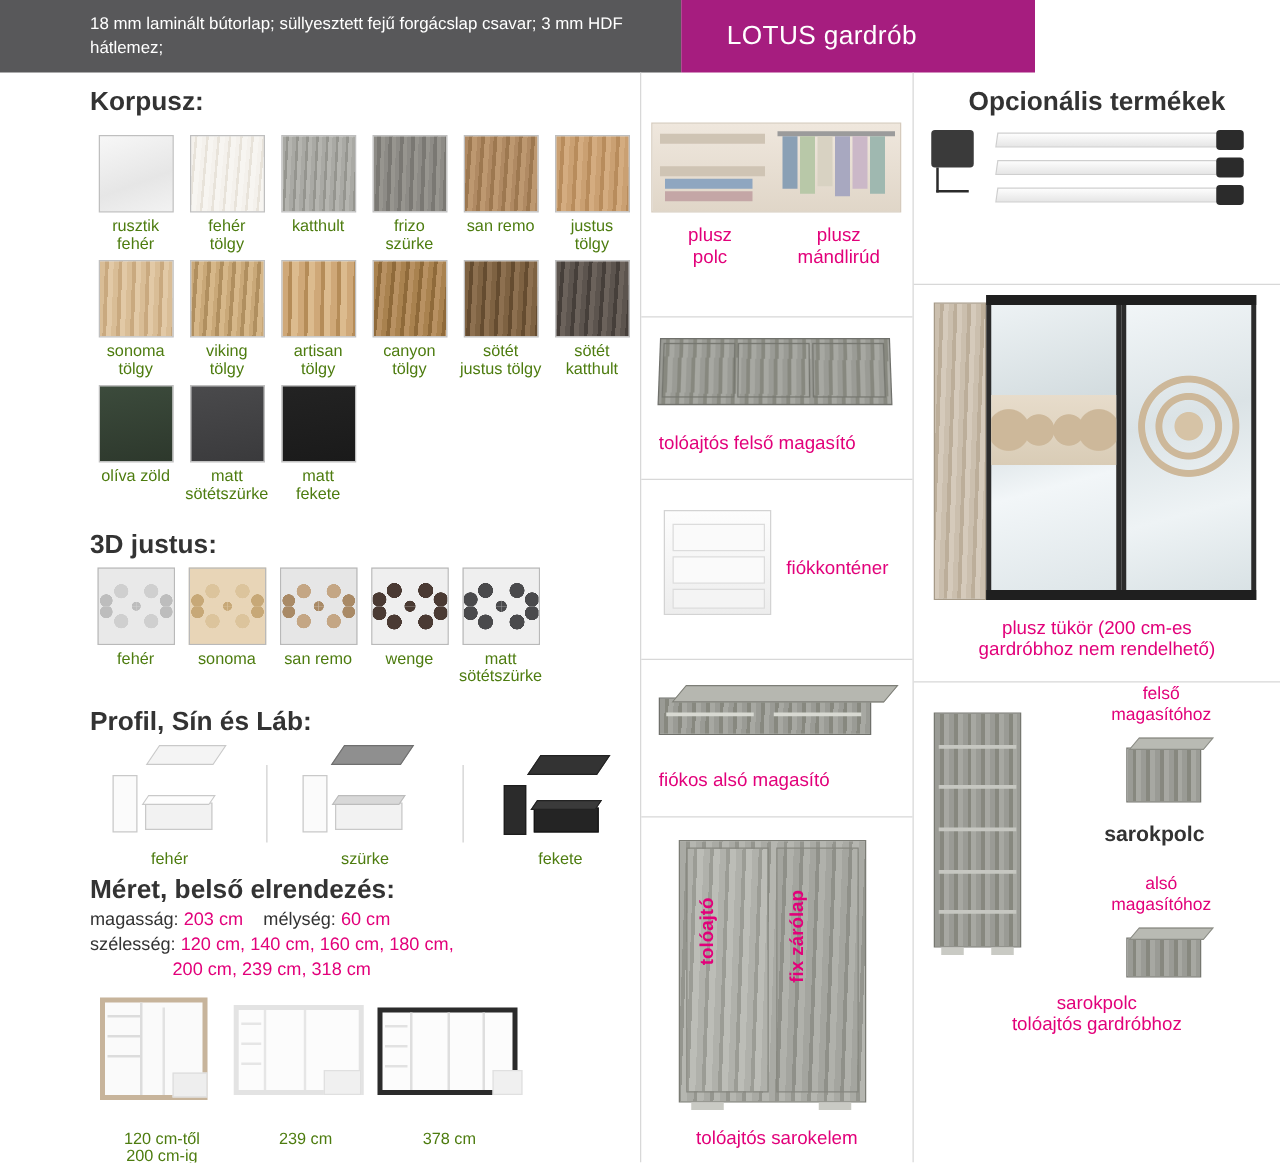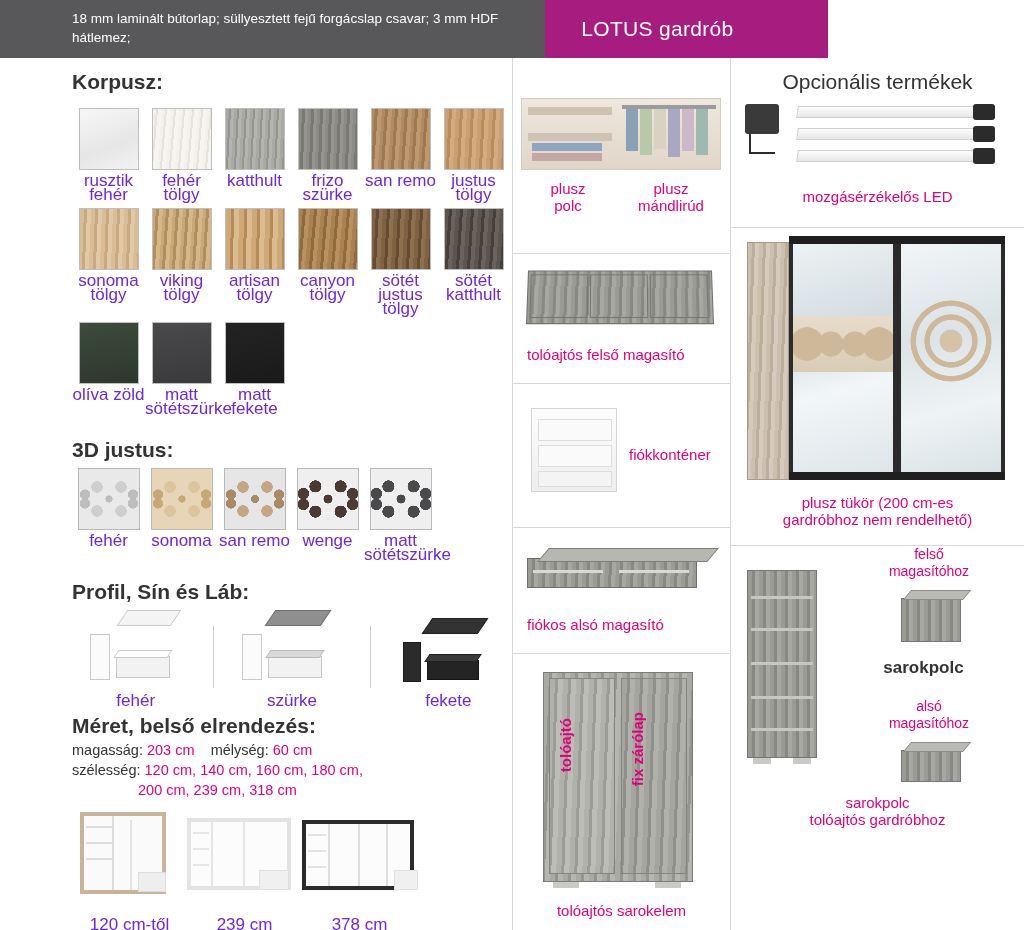--- a/index.html
+++ b/index.html
@@ -37,21 +37,21 @@
   .body { display:flex; height:872px; }
   .col-left { width:512px; position:relative; }
   .col-right { width:512px; display:flex; border-left:1px solid #d8d8d8; }
   .col-mid { width:218px; border-right:1px solid #d8d8d8; }
   .col-far { width:293px; }
 
   h2.sect {
     font-size:21px; font-weight:bold; color:#333;
     margin:0; padding:0;
   }
-  .lbl { font-size:17px; color:#6d28d9; text-align:center; line-height:14px; }
+  .lbl { font-size:13px; color:#4d7c0f; text-align:center; line-height:14px; }
 
   
   .sw-wrap { padding:14px 0 0 72px; }
   .sw-row { display:flex; margin-bottom:6px; }
   .sw-cell { width:73px; margin-right:0; }
   .sw { width:60px; height:62px; border:1px solid #bfbfbf; margin:0 auto; }
   .sw-cap { margin-top:4px; }
 
   
   .t-rusztik { background:linear-gradient(160deg,#f7f7f7,#e6e6e6 60%,#f2f2f2); }
@@ -93,21 +93,21 @@
   
   .mini-row { display:flex; padding:12px 0 0 72px; }
   .mini-cell { width:115px; }
   .mini-cap { margin-top:20px; text-align:center; }
 
   
   .card { border-bottom:1px solid #d8d8d8; padding:10px 12px; }
   .card-title { font-size:15px; color:#e2007a; }
   .card-title.center { text-align:center; }
 
-  .opt-head { font-size:21px; font-weight:normal; text-align:center; padding:12px 0 8px; }
+  .opt-head { font-size:21px; font-weight:bold; text-align:center; padding:12px 0 8px; }
 
   
   .ph { position:relative; overflow:hidden; }
 
   .vert-label {
     writing-mode:vertical-rl;
     transform:rotate(180deg);
     color:#e2007a; font-size:15px; font-weight:bold;
   }
   .sarokpolc-lbl { font-size:17px; font-weight:bold; color:#333; text-align:center; }
@@ -530,21 +530,20 @@
             <div style="position:absolute;left:4px;top:48px;width:26px;height:2px;background:#2b2b2b;"></div>
           </div>
           <div style="position:absolute;left:66px;top:2px;width:214px;height:66px;">
             <div style="position:absolute;left:0;top:2px;width:190px;height:12px;background:linear-gradient(180deg,#fdfdfd,#e6e6e6);border:1px solid #cfcfcf;transform:skewX(-8deg)"></div>
             <div style="position:absolute;left:176px;top:0;width:22px;height:16px;background:#2b2b2b;border-radius:3px;"></div>
             <div style="position:absolute;left:0;top:24px;width:190px;height:12px;background:linear-gradient(180deg,#fdfdfd,#e6e6e6);border:1px solid #cfcfcf;transform:skewX(-8deg)"></div>
             <div style="position:absolute;left:176px;top:22px;width:22px;height:16px;background:#2b2b2b;border-radius:3px;"></div>
             <div style="position:absolute;left:0;top:46px;width:190px;height:12px;background:linear-gradient(180deg,#fdfdfd,#e6e6e6);border:1px solid #cfcfcf;transform:skewX(-8deg)"></div>
             <div style="position:absolute;left:176px;top:44px;width:22px;height:16px;background:#2b2b2b;border-radius:3px;"></div>
           </div>
-          <div class="card-title center" style="position:absolute;left:0;right:0;top:86px">mozgásérzékelős LED</div>
         </div>
 
         <div class="card" style="border-bottom:1px solid #d8d8d8;height:318px;position:relative">
           <div style="position:absolute;left:16px;top:8px;width:258px;height:248px;">
             <div style="position:absolute;left:0;top:6px;width:42px;height:238px;background:repeating-linear-gradient(92deg,#cbbfae 0 4px,#bcae9a 4px 7px,#d5cabb 7px 11px);border:1px solid #a69a88;"></div>
             <div style="position:absolute;left:42px;top:0;width:108px;height:244px;background:#2b2b2b;padding:4px;">
               <div style="width:100%;height:100%;background:linear-gradient(165deg,#eef3f5 0%,#d3dcdf 38%,#f2f6f8 62%,#dde5e8 100%);position:relative;">
                 <div style="position:absolute;left:0;top:76px;width:100%;height:56px;background:
                   radial-gradient(circle at 14% 50%, #cdb89a 0 18%, transparent 19%),
                   radial-gradient(circle at 38% 50%, #cdb89a 0 18%, transparent 19%),

